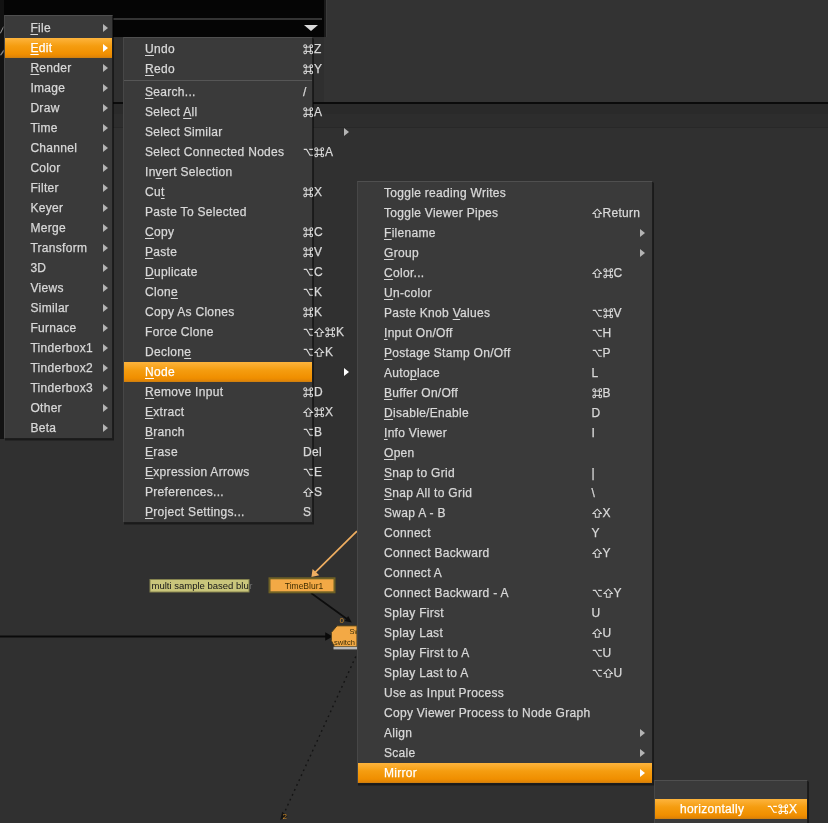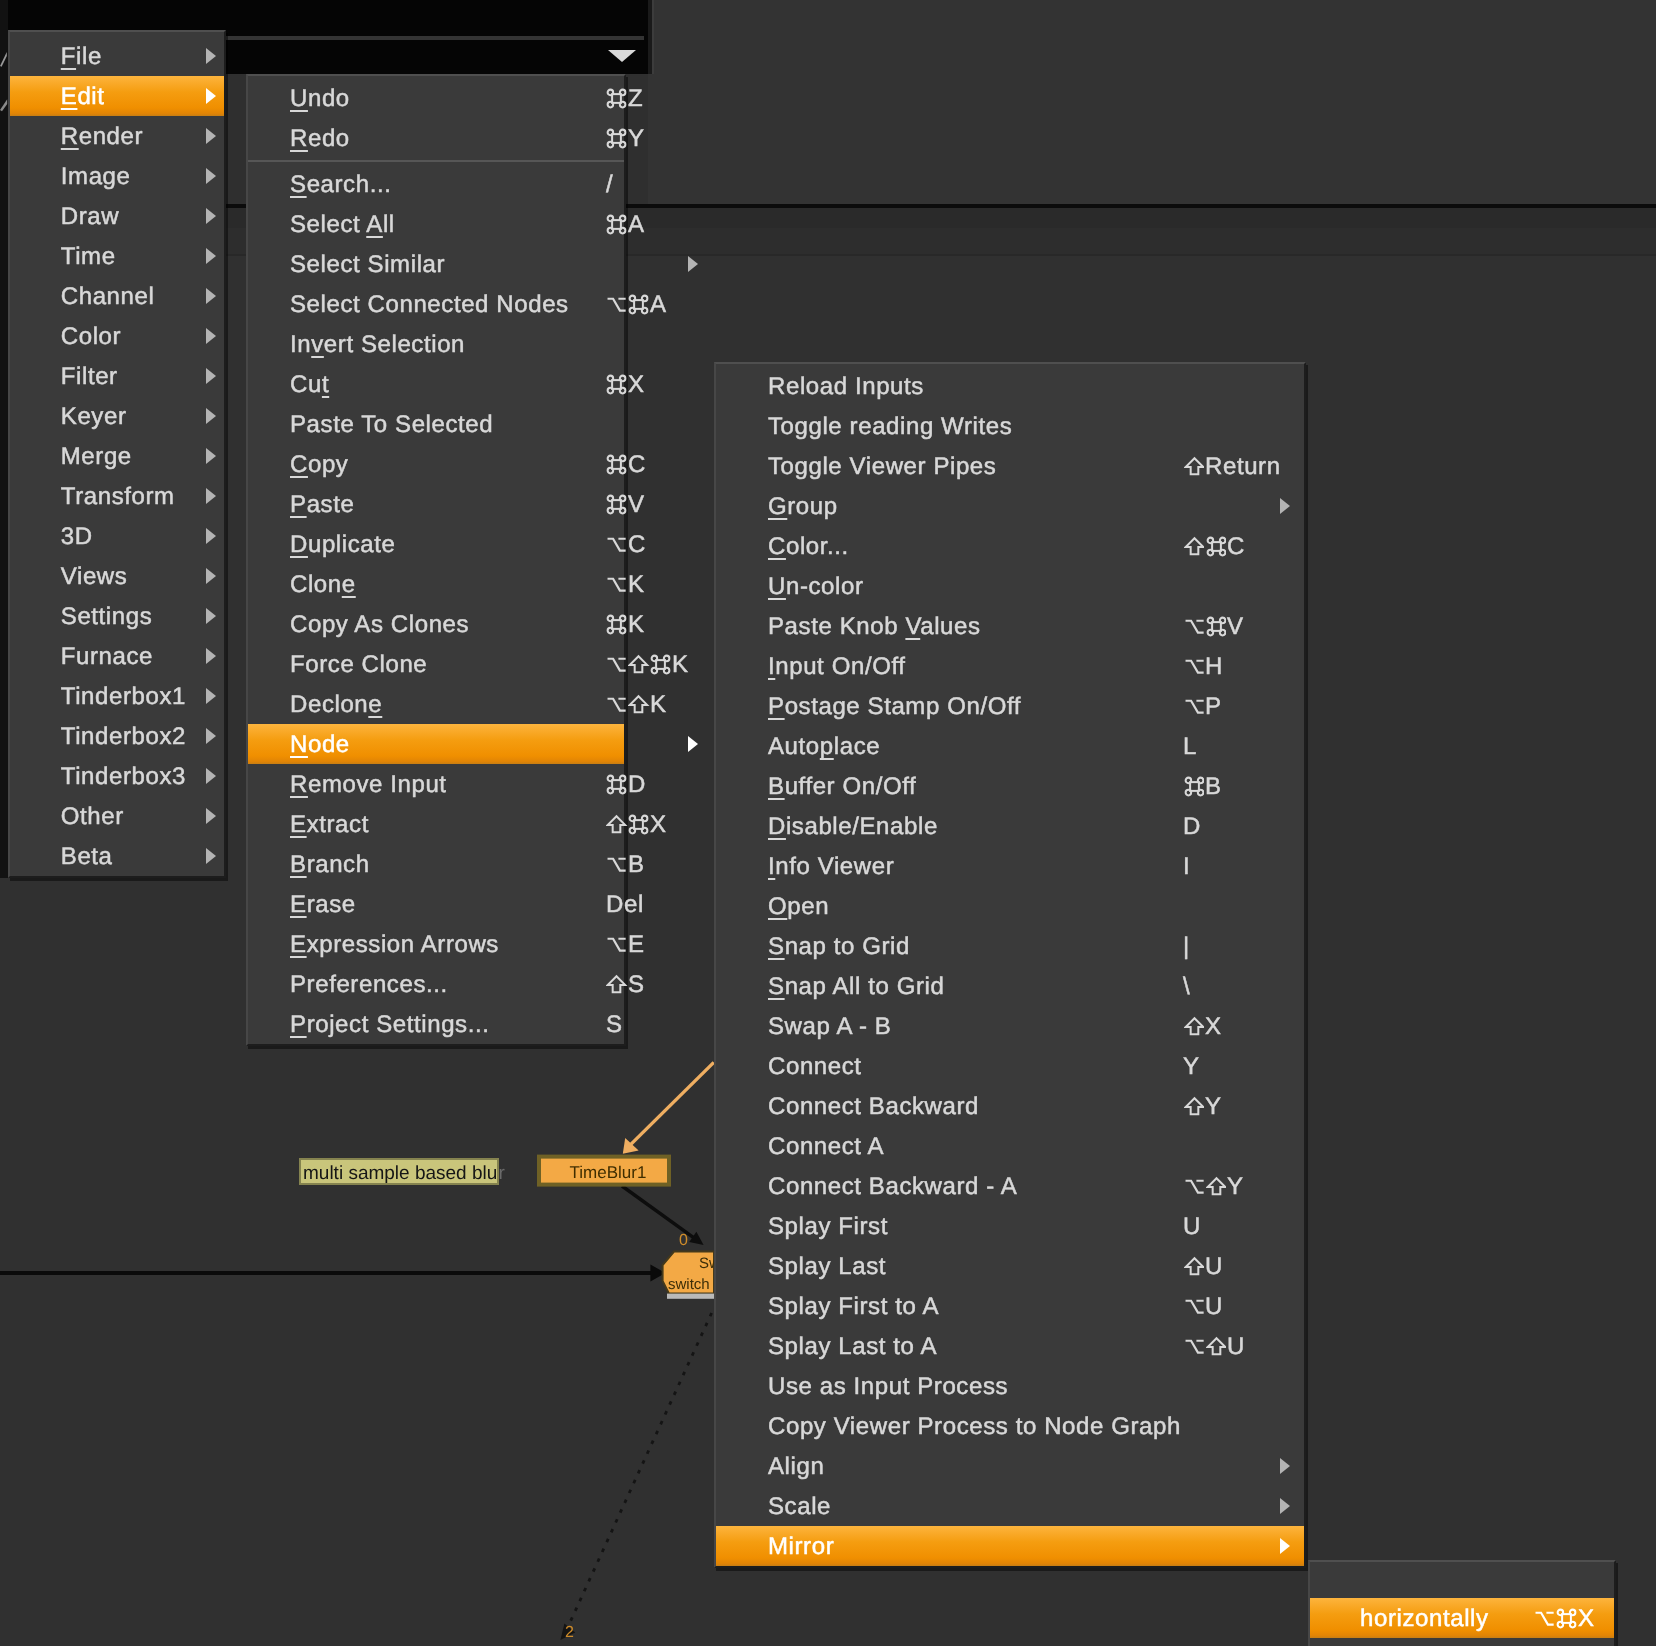--- a/index.html
+++ b/index.html
@@ -104,21 +104,21 @@
     </div>
     <div class="mi">
       <span class="t" style="left:25.4px">3D</span>
       <span class="arr" style="left:98px"></span>
     </div>
     <div class="mi">
       <span class="t" style="left:25.4px">Views</span>
       <span class="arr" style="left:98px"></span>
     </div>
     <div class="mi">
-      <span class="t" style="left:25.4px">Settings</span>
+      <span class="t" style="left:25.4px">Similar</span>
       <span class="arr" style="left:98px"></span>
     </div>
     <div class="mi">
       <span class="t" style="left:25.4px">Furnace</span>
       <span class="arr" style="left:98px"></span>
     </div>
     <div class="mi">
       <span class="t" style="left:25.4px">Tinderbox1</span>
       <span class="arr" style="left:98px"></span>
     </div>
@@ -343,30 +343,31 @@
           <path d="M5.5 1.2 L10 5.7 H7.5 V9.6 H3.5 V5.7 H1 Z" fill="none" stroke="currentColor" stroke-width="1.05"></path>
         </svg>S</span>
     </div>
     <div class="mi">
       <span class="t" style="left:21px"><u>P</u>roject Settings...</span>
       <span class="s" style="left:179px">S</span>
     </div>
   </div>
 <div class="menu" id="m3" style="left:357px;top:180.5px;width:296px;padding-top:1.5px">
     <div class="mi">
-      <span class="t" style="left:26px">Reload Inputs</span>
-    </div>
-    <div class="mi">
       <span class="t" style="left:26px">Toggle reading Writes</span>
     </div>
     <div class="mi">
       <span class="t" style="left:26px">Toggle Viewer Pipes</span>
       <span class="s" style="left:233.5px"><svg class="ki" viewBox="0 0 11 11">
           <path d="M5.5 1.2 L10 5.7 H7.5 V9.6 H3.5 V5.7 H1 Z" fill="none" stroke="currentColor" stroke-width="1.05"></path>
         </svg>Return</span>
+    </div>
+    <div class="mi">
+      <span class="t" style="left:26px"><u>F</u>ilename</span>
+      <span class="arr" style="left:281.5px"></span>
     </div>
     <div class="mi">
       <span class="t" style="left:26px"><u>G</u>roup</span>
       <span class="arr" style="left:281.5px"></span>
     </div>
     <div class="mi">
       <span class="t" style="left:26px"><u>C</u>olor...</span>
       <span class="s" style="left:233.5px"><svg class="ki" viewBox="0 0 11 11">
           <path d="M5.5 1.2 L10 5.7 H7.5 V9.6 H3.5 V5.7 H1 Z" fill="none" stroke="currentColor" stroke-width="1.05"></path>
         </svg><svg class="ki" viewBox="0 0 11 11">

